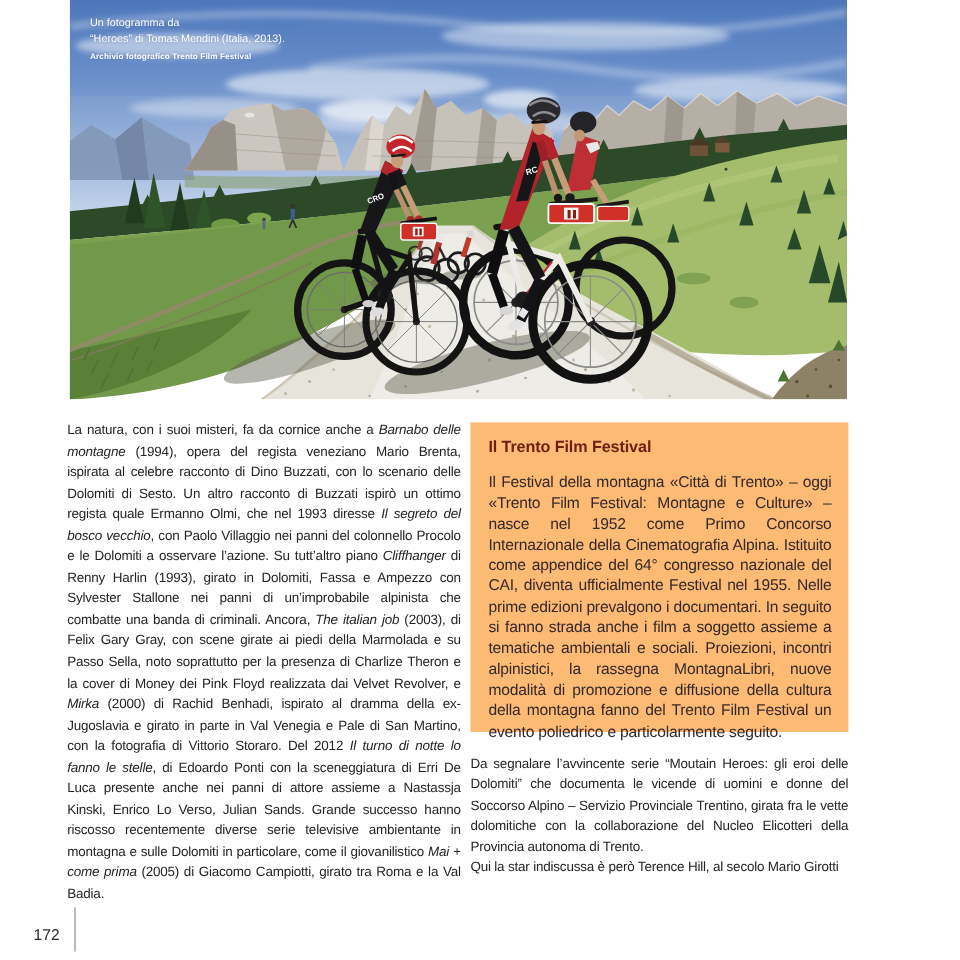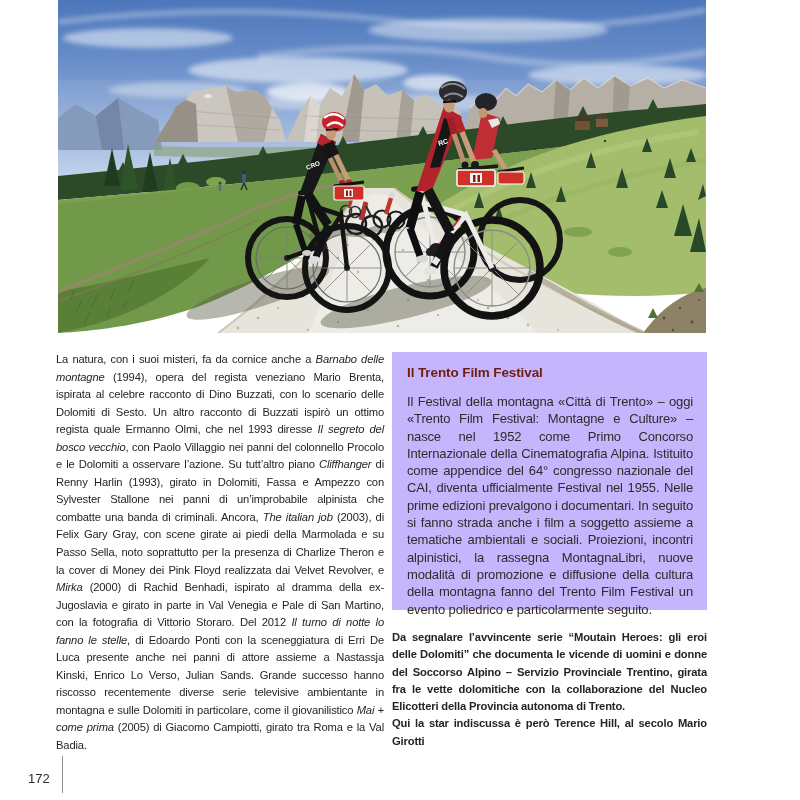--- a/index.html
+++ b/index.html
@@ -12,26 +12,26 @@
   .photo-caption{position:absolute;left:17px;top:13px;color:#fff;text-shadow:0 0 2px rgba(40,60,100,.35);}
   .photo-caption .cap-line{font-size:9px;line-height:13px;font-weight:normal;}
   .photo-caption .cap-credit{font-size:6.8px;font-weight:bold;margin-top:5px;letter-spacing:.1px;}
 
   
   .left-col{position:absolute;left:56px;top:351px;width:328px;font-size:11.2px;line-height:17.55px;
             letter-spacing:-0.15px;text-align:justify;}
   .left-col .it{font-style:italic;}
 
   .side-box{position:absolute;left:392px;top:352px;width:315px;height:258px;box-sizing:border-box;
-            background:#c4b5fd;padding:13px 14px 0 15px;}
+            background:#fdba74;padding:13px 14px 0 15px;}
   .side-box h2{margin:0;font-size:13.5px;line-height:16px;font-weight:bold;color:#6e1e12;letter-spacing:-0.1px;}
   .side-box p{margin:12px 0 0 0;font-size:13px;line-height:17.3px;letter-spacing:-0.15px;text-align:justify;color:#33292a;}
 
   .right-para{position:absolute;left:392px;top:629px;width:315px;font-size:11.2px;line-height:17.3px;
-              letter-spacing:-0.15px;text-align:justify;white-space:pre-line;font-weight:bold;}
+              letter-spacing:-0.15px;text-align:justify;white-space:pre-line;}
 
   
   .page-number{position:absolute;left:28px;top:760px;font-size:13px;color:#2e2a2b;margin-top:11px;}
   .footer-rule{position:absolute;left:62px;top:756px;width:1px;height:37px;background:#8f8f8f;}
 </style>
 </head>
 <body>
 
 <div class="page">
 
@@ -318,20 +318,25 @@
         <path d="M370,190 L392,232" stroke="#141417" stroke-width="10"></path>
         <path d="M392,232 L376,267" stroke="#141417" stroke-width="8"></path>
         <path d="M380,258 L376,264" stroke="#e8e8e8" stroke-width="6"></path>
         <ellipse cx="372" cy="271" rx="7" ry="4" fill="#e3e3e3" transform="rotate(-12 372 271)"></ellipse>
         <path d="M362,192 L352,228" stroke="#0e0e10" stroke-width="9"></path>
         <path d="M352,228 L362,256" stroke="#0e0e10" stroke-width="7"></path>
         <ellipse cx="364" cy="259" rx="6" ry="3.5" fill="#d6d6d6"></ellipse>
       </g>
     </svg>
 
+    <div class="photo-caption">
+      <div class="cap-line">Un fotogramma da</div>
+      <div class="cap-line">“Heroes” di Tomas Mendini (Italia, 2013).</div>
+      <div class="cap-credit">Archivio fotografico Trento Film Festival</div>
+    </div>
   </div>
 
   <div class="left-col"><span>La natura, con i suoi misteri, fa da cornice anche a </span><span class="it">Barnabo delle montagne</span><span> (1994), opera del regista veneziano Mario Brenta, ispirata al celebre racconto di Dino Buzzati, con lo scenario delle Dolomiti di Sesto. Un altro racconto di Buzzati ispirò un ottimo regista quale Ermanno Olmi, che nel 1993 diresse </span><span class="it">Il segreto del bosco vecchio</span><span>, con Paolo Villaggio nei panni del colonnello Procolo e le Dolomiti a osservare l’azione. Su tutt’altro piano </span><span class="it">Cliffhanger</span><span> di Renny Harlin (1993), girato in Dolomiti, Fassa e Ampezzo con Sylvester Stallone nei panni di un’improbabile alpinista che combatte una banda di criminali. Ancora, </span><span class="it">The italian job</span><span> (2003), di Felix Gary Gray, con scene girate ai piedi della Marmolada e su Passo Sella, noto soprattutto per la presenza di Charlize Theron e la cover di Money dei Pink Floyd realizzata dai Velvet Revolver, e </span><span class="it">Mirka</span><span> (2000) di Rachid Benhadi, ispirato al dramma della ex-Jugoslavia e girato in parte in Val Venegia e Pale di San Martino, con la fotografia di Vittorio Storaro. Del 2012 </span><span class="it">Il turno di notte lo fanno le stelle</span><span>, di Edoardo Ponti con la sceneggiatura di Erri De Luca presente anche nei panni di attore assieme a Nastassja Kinski, Enrico Lo Verso, Julian Sands. Grande successo hanno riscosso recentemente diverse serie televisive ambientante in montagna e sulle Dolomiti in particolare, come il giovanilistico </span><span class="it">Mai + come prima</span><span> (2005) di Giacomo Campiotti, girato tra Roma e la Val Badia.</span></div>
 
   <div class="side-box">
     <h2>Il Trento Film Festival</h2>
     <p>Il Festival della montagna «Città di Trento» – oggi «Trento Film Festival: Montagne e Culture» – nasce nel 1952 come Primo Concorso Internazionale della Cinematografia Alpina. Istituito come appendice del 64° congresso nazionale del CAI, diventa ufficialmente Festival nel 1955. Nelle prime edizioni prevalgono i documentari. In seguito si fanno strada anche i film a soggetto assieme a tematiche ambientali e sociali. Proiezioni, incontri alpinistici, la rassegna MontagnaLibri, nuove modalità di promozione e diffusione della cultura della montagna fanno del Trento Film Festival un evento poliedrico e particolarmente seguito.</p>
   </div>
 
   <div class="right-para">Da segnalare l’avvincente serie “Moutain Heroes: gli eroi delle Dolomiti” che documenta le vicende di uomini e donne del Soccorso Alpino – Servizio Provinciale Trentino, girata fra le vette dolomitiche con la collaborazione del Nucleo Elicotteri della Provincia autonoma di Trento.

